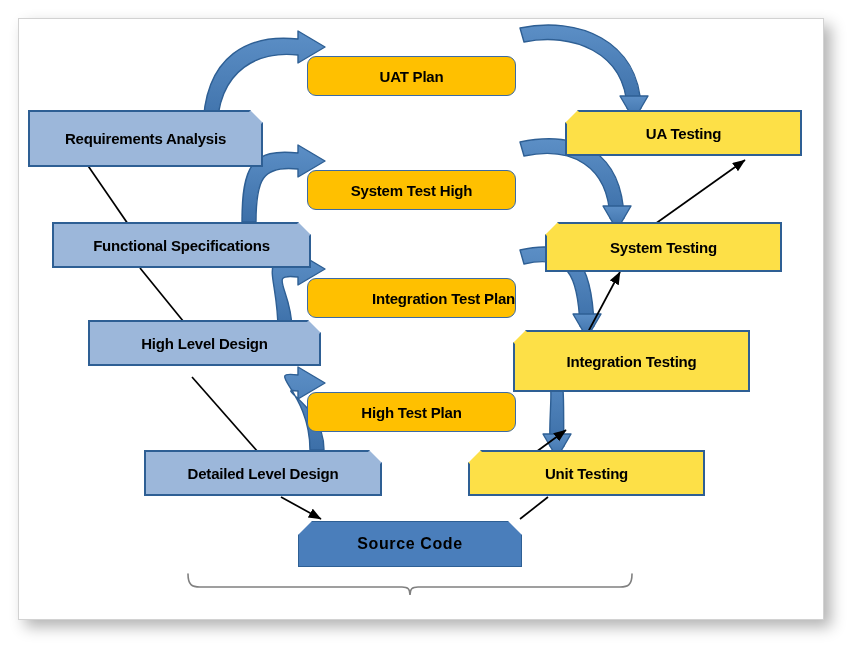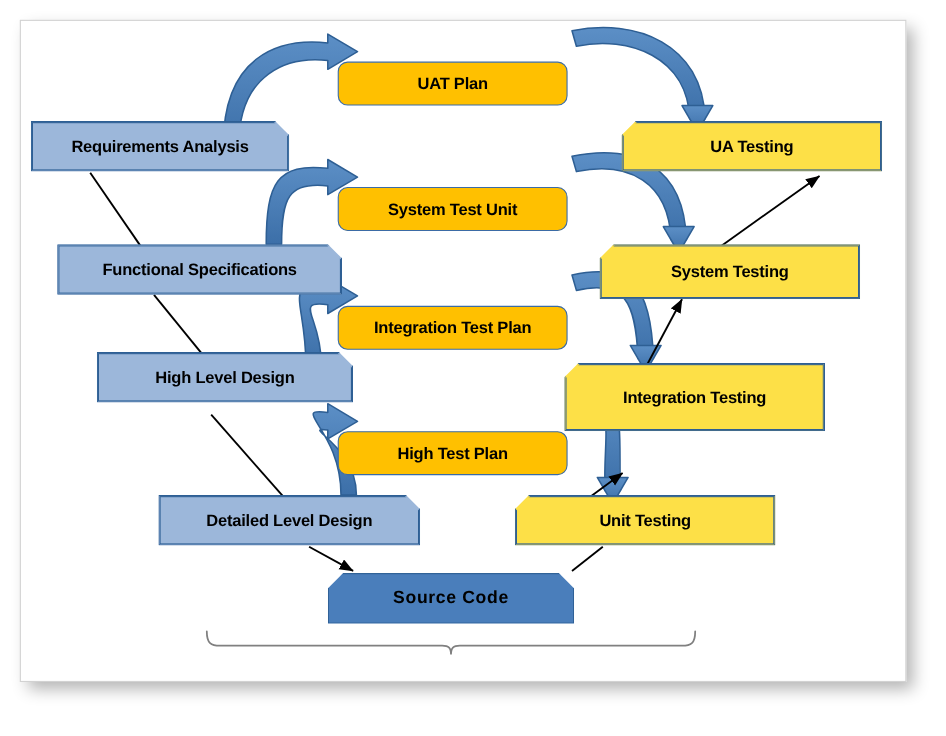--- a/index.html
+++ b/index.html
@@ -163,21 +163,21 @@
       <line x1="588" y1="332" x2="620" y2="272" marker-end="url(#thin-arrow)"></line>
       <line x1="655" y1="224" x2="745" y2="160" marker-end="url(#thin-arrow)"></line>
     </g>
 
     <g>
       <path d="M188,574 C188,585 192,587 200,587 L402,587 C408,587 410,589 410,595
                C410,589 412,587 418,587 L620,587 C628,587 632,585 632,574" fill="none" stroke="#808080" stroke-width="1.6" stroke-linecap="round"></path>
     </g>
   </svg>
 
-  <div class="node left-box" style="left:28px; top:110px; width:235px; height:46px;">
+  <div class="node left-box" style="left:28px; top:110px; width:235px; height:57px;">
     <span class="edge"></span>
     <span class="label">Requirements Analysis</span>
   </div>
   <div class="node left-box" style="left:52px; top:222px; width:259px; height:46px;">
     <span class="edge"></span>
     <span class="label">Functional Specifications</span>
   </div>
   <div class="node left-box" style="left:88px; top:320px; width:233px; height:46px;">
     <span class="edge"></span>
     <span class="label">High Level Design</span>
@@ -201,23 +201,23 @@
   </div>
   <div class="node right-box" style="left:468px; top:450px; width:237px; height:46px;">
     <span class="edge"></span>
     <span class="label">Unit Testing</span>
   </div>
 
   <div class="node plan-box" style="left:307px; top:56px; width:209px; height:40px;">
     <span class="label">UAT Plan</span>
   </div>
   <div class="node plan-box" style="left:307px; top:170px; width:209px; height:40px;">
-    <span class="label">System Test Unit</span>
-  </div>
-  <div class="node plan-box" style="left:307px; top:278px; width:209px; height:40px;">
+    <span class="label">System Test High</span>
+  </div>
+  <div class="node plan-box" style="left:307px; top:278px; width:209px; height:40px;justify-content:flex-end;">
     <span class="label">Integration Test Plan</span>
   </div>
   <div class="node plan-box" style="left:307px; top:392px; width:209px; height:40px;">
     <span class="label">High Test Plan</span>
   </div>
 
   <div class="node code-box" style="left:298px; top:521px; width:224px; height:46px;">
     <span class="edge"></span>
     <span class="label">Source  Code</span>
   </div>

